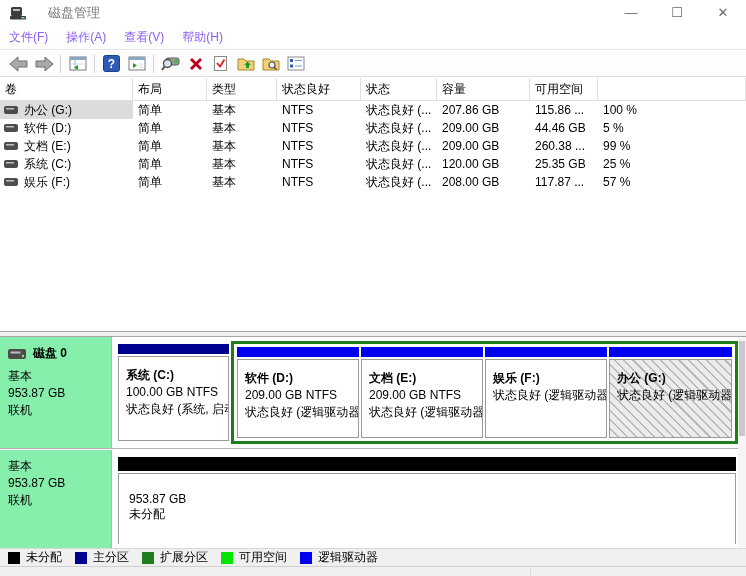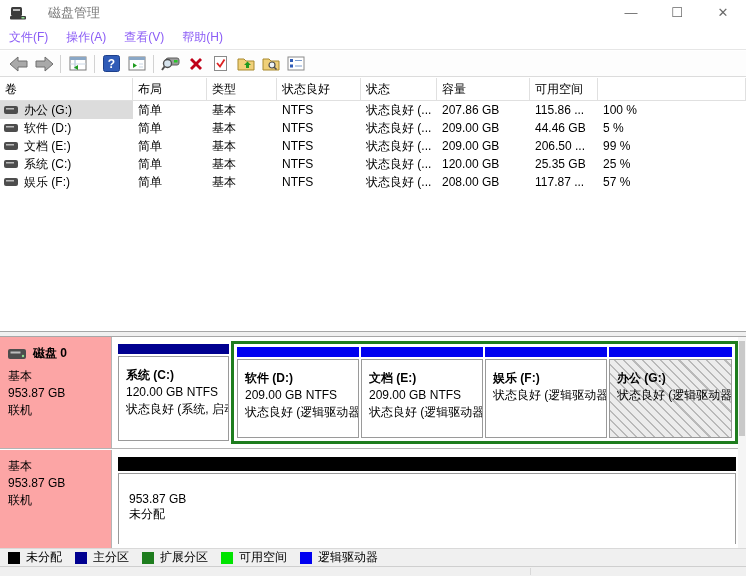--- a/index.html
+++ b/index.html
@@ -35,21 +35,21 @@
   .vol-ico { margin-right:6px; flex:0 0 auto; }
 
   
   .splitter { position:absolute; top:331px; left:0; right:0; height:6px; background:#f0f0f0; border-top:1px solid #a6a6a6; border-bottom:1px solid #a6a6a6; }
 
   
   .disk-pane { position:absolute; top:337px; left:0; right:0; height:211px; background:#fff; }
   .disk-row { position:absolute; left:0; right:0; }
   .disk-row0 { top:0; height:112px; border-bottom:1px solid #b4b4b4; }
   .disk-row1 { top:113px; height:98px; }
-  .disk-label { position:absolute; left:0; top:0; bottom:0; width:112px; background:#fca5a5; border-right:1px solid #b4b4b4; padding:8px 0 0 8px; }
+  .disk-label { position:absolute; left:0; top:0; bottom:0; width:112px; background:#86efac; border-right:1px solid #b4b4b4; padding:8px 0 0 8px; }
   .disk-title { display:flex; align-items:center; font-weight:bold; margin-bottom:6px; }
   .disk-title svg { margin-right:7px; }
   .disk-label .line { line-height:17px; }
   .strip { position:absolute; left:118px; top:4px; right:9px; bottom:4px; }
 
   .part { position:absolute; top:3px; bottom:3px; }
   .pbar { height:10px; width:100%; }
   .pbar-primary { background:#000090; }
   .pbar-logical { background:#0000f0; }
   .pbar-unalloc { background:#000000; height:14px; }
@@ -243,21 +243,21 @@
               <rect x="0" y="0" width="14" height="8" rx="2" fill="#4d4d4d"></rect>
               <rect x="2" y="2" width="8" height="1.5" fill="#bdbdbd"></rect>
             </svg></span>
           <span>文档 (E:)</span>
         </div>
       <div class="cell c1">简单</div>
       <div class="cell c2">基本</div>
       <div class="cell c3">NTFS</div>
       <div class="cell c4">状态良好 (...</div>
       <div class="cell c5">209.00 GB</div>
-      <div class="cell c6">206.50 ...</div>
+      <div class="cell c6">260.38 ...</div>
       <div class="cell c7">99 %</div>
     </div>
     <div class="vl-row">
       <div class="cell c0">
           <span class="vol-ico"><svg width="14" height="8" viewBox="0 0 14 8">
               <rect x="0" y="0" width="14" height="8" rx="2" fill="#4d4d4d"></rect>
               <rect x="2" y="2" width="8" height="1.5" fill="#bdbdbd"></rect>
             </svg></span>
           <span>系统 (C:)</span>
         </div>
@@ -304,21 +304,21 @@
         <div class="line">基本</div>
         <div class="line">953.87 GB</div>
         <div class="line">联机</div>
       </div>
       <div class="strip">
 
         <div class="part part-c">
           <div class="pbar pbar-primary"></div>
           <div class="pbox">
             <div class="pname">系统  (C:)</div>
-            <div class="pline">120.00 GB NTFS</div>
+            <div class="pline">100.00 GB NTFS</div>
             <div class="pline">状态良好 (系统, 启动</div>
           </div>
         </div>
 
         <div class="ext-box ext">
           <div class="part part-d">
             <div class="pbar pbar-logical"></div>
             <div class="pbox">
               <div class="pname">软件  (D:)</div>
               <div class="pline">209.00 GB NTFS</div>

